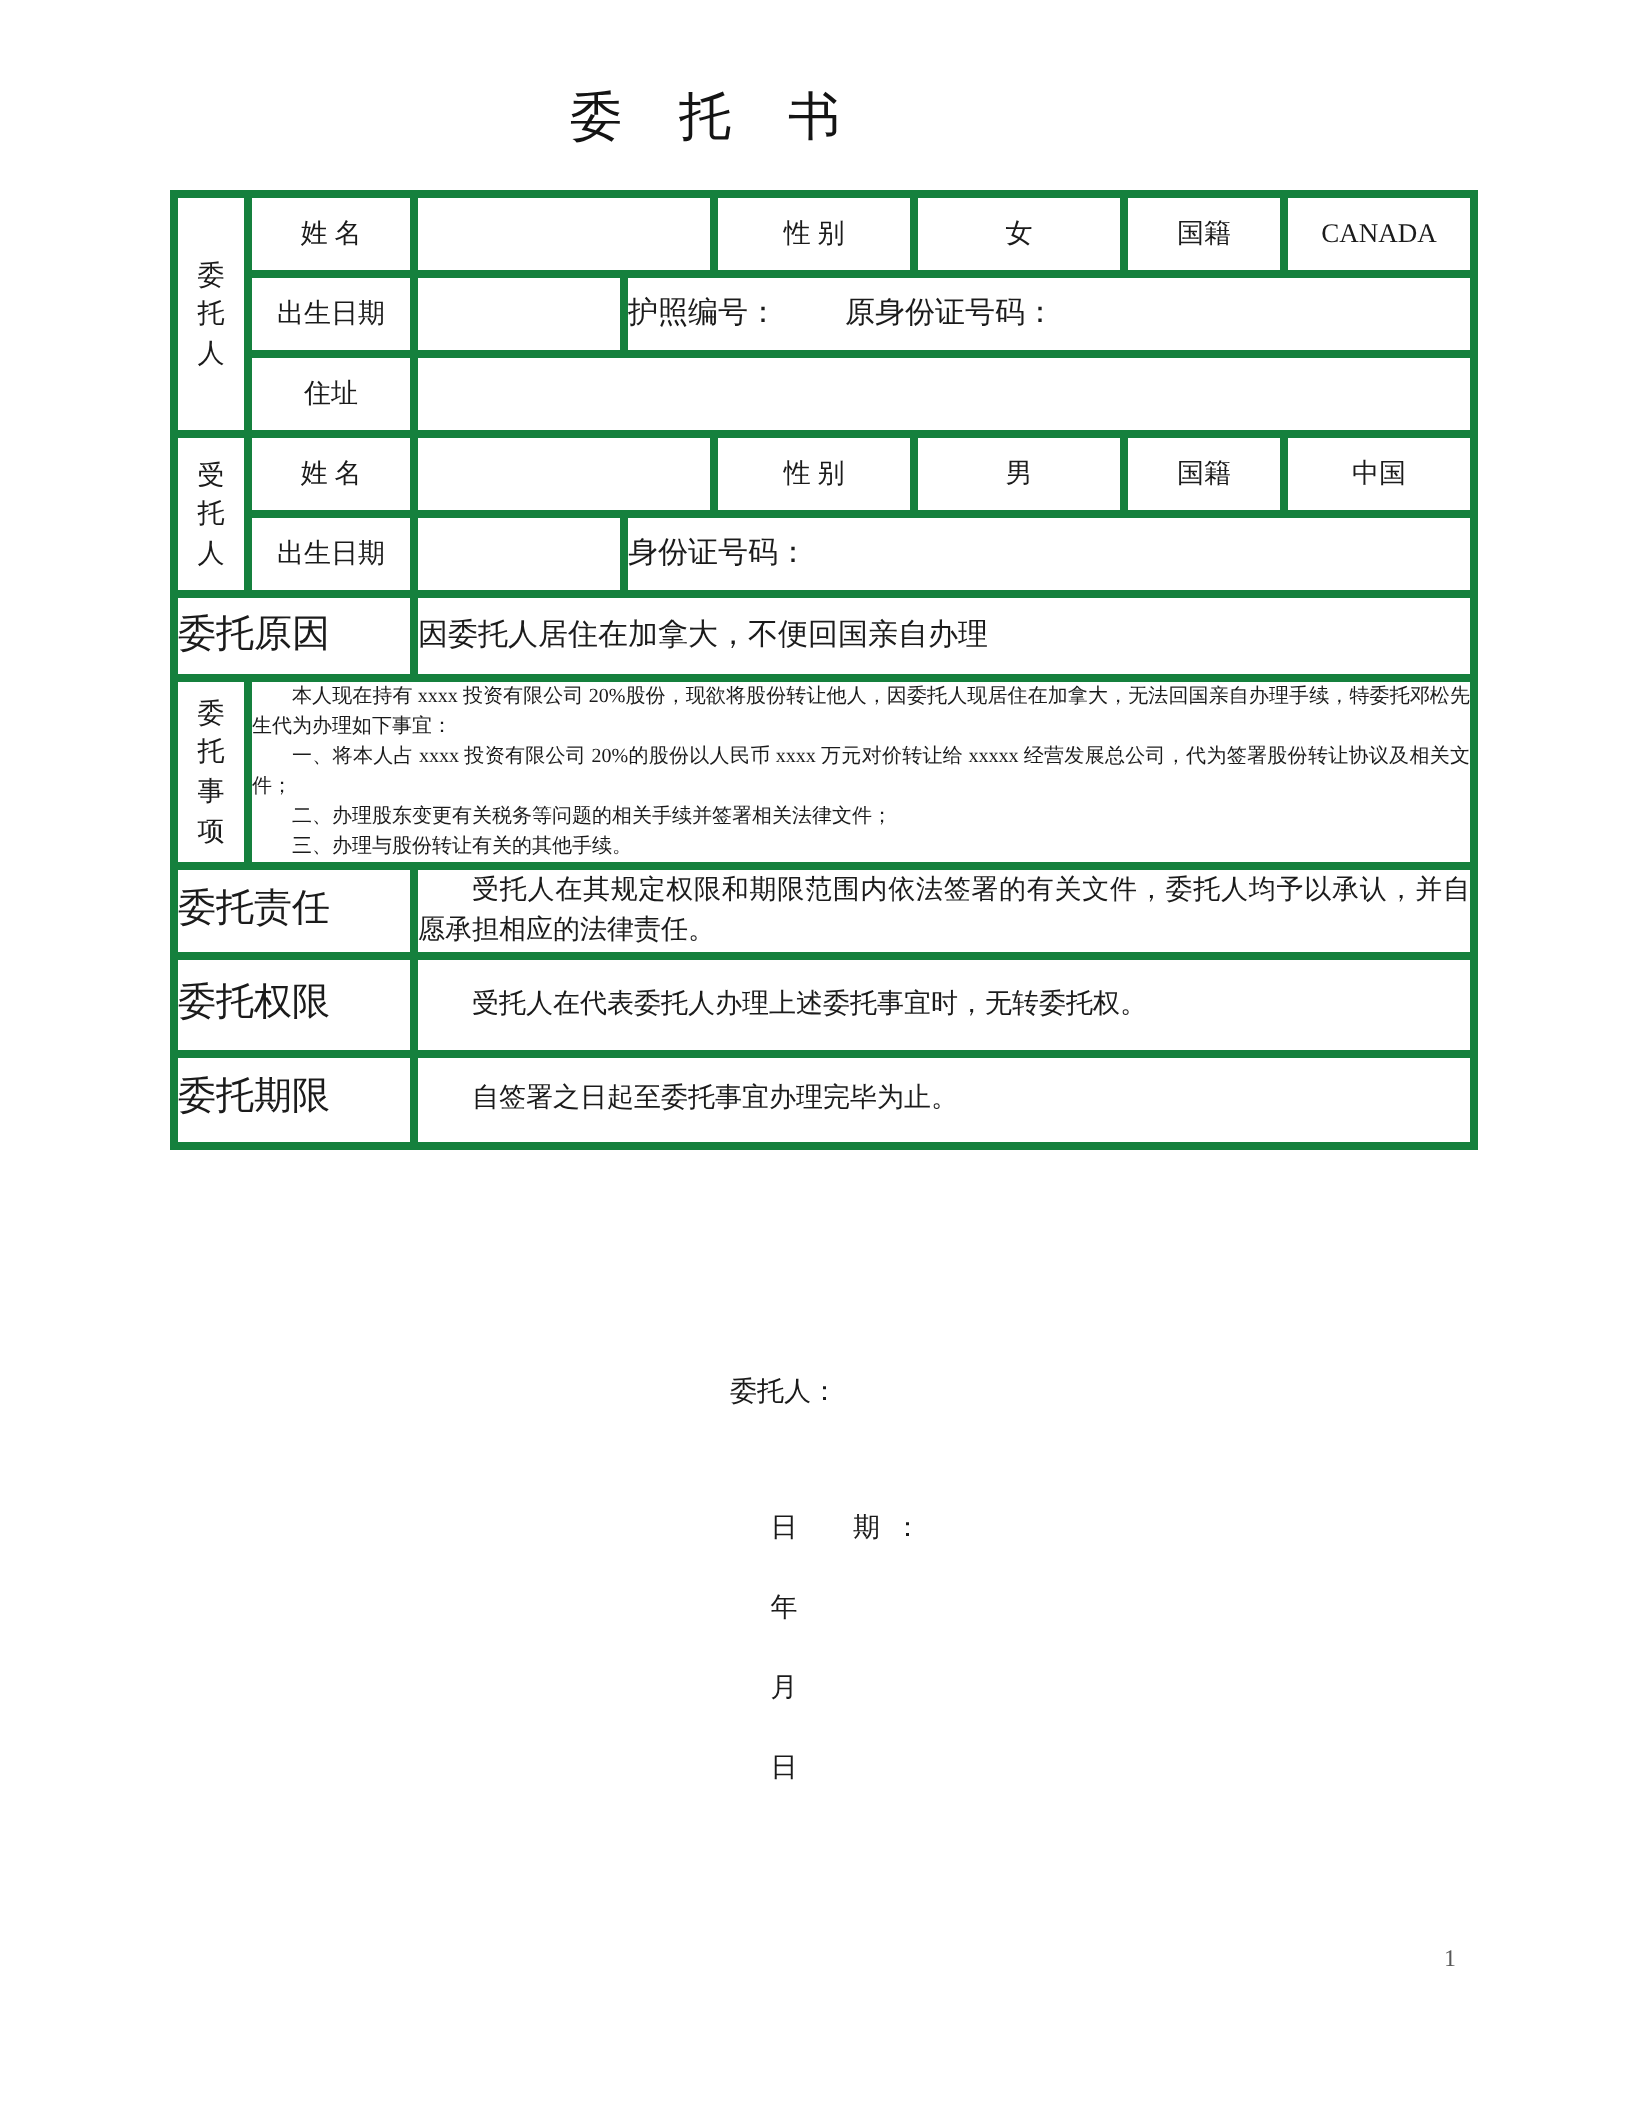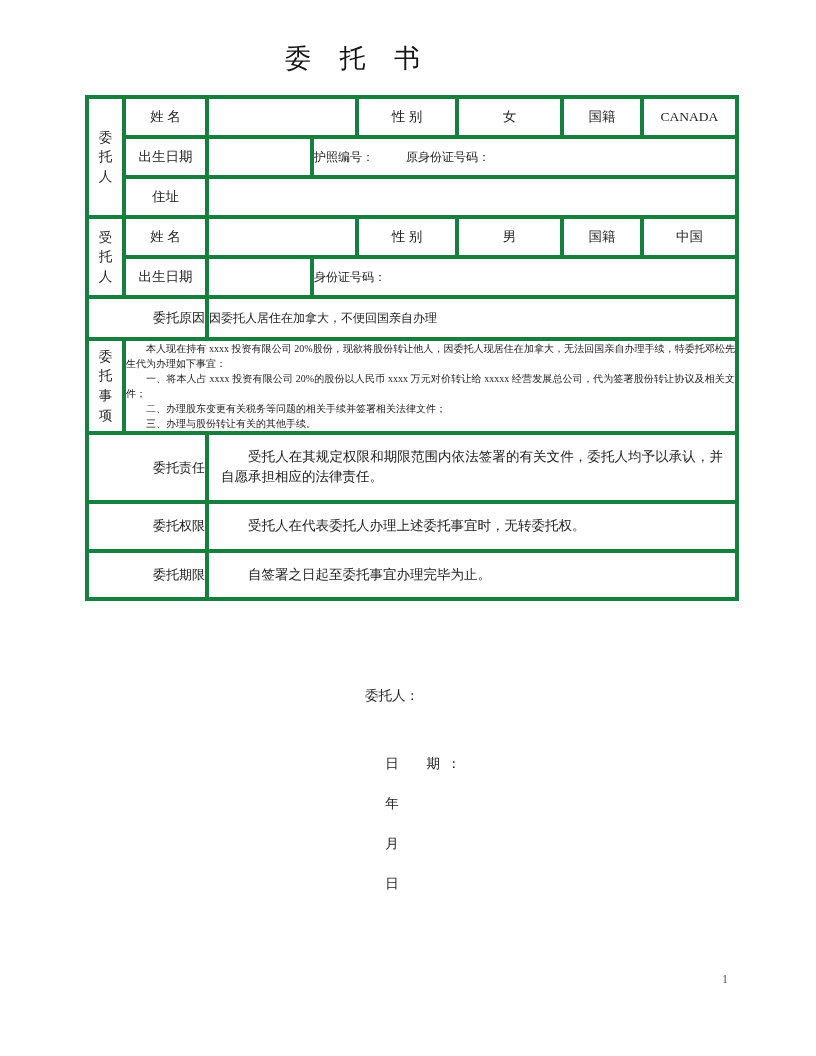--- a/index.html
+++ b/index.html
@@ -72,49 +72,49 @@
     text-align: center;
     font-size: 13.5px;
     height: 36px;
   }
   .cell-value {
     text-align: center;
     font-size: 13.5px;
   }
   .cell-text {
     padding: 4px 8px 4px 10px;
-    font-size: 12px;
+    font-size: 15px;
   }
 
   
   .matters-body {
     padding: 9px 10px 10px 10px;
     font-size: 10px;
     line-height: 1.92;
   }
   .matters-body p {
     margin: 0;
     text-indent: 2em;
     text-align: justify;
   }
 
   .clause-body {
     padding: 7px 10px 8px 10px;
     font-size: 13.5px;
     line-height: 1.9;
   }
   .clause-body p {
-    margin: 12px;
+    margin: 0;
     text-indent: 2em;
     text-align: justify;
   }
 
   .rowlabel {
-    text-align: right;
-    font-size: 13px;
+    text-align: left;
+    font-size: 19px;
   }
 
   
   .sig-block {
     position: absolute;
     left: 0;
     top: 686px;
     width: 816px;
     font-size: 13.5px;
     color: #1b1b1b;

